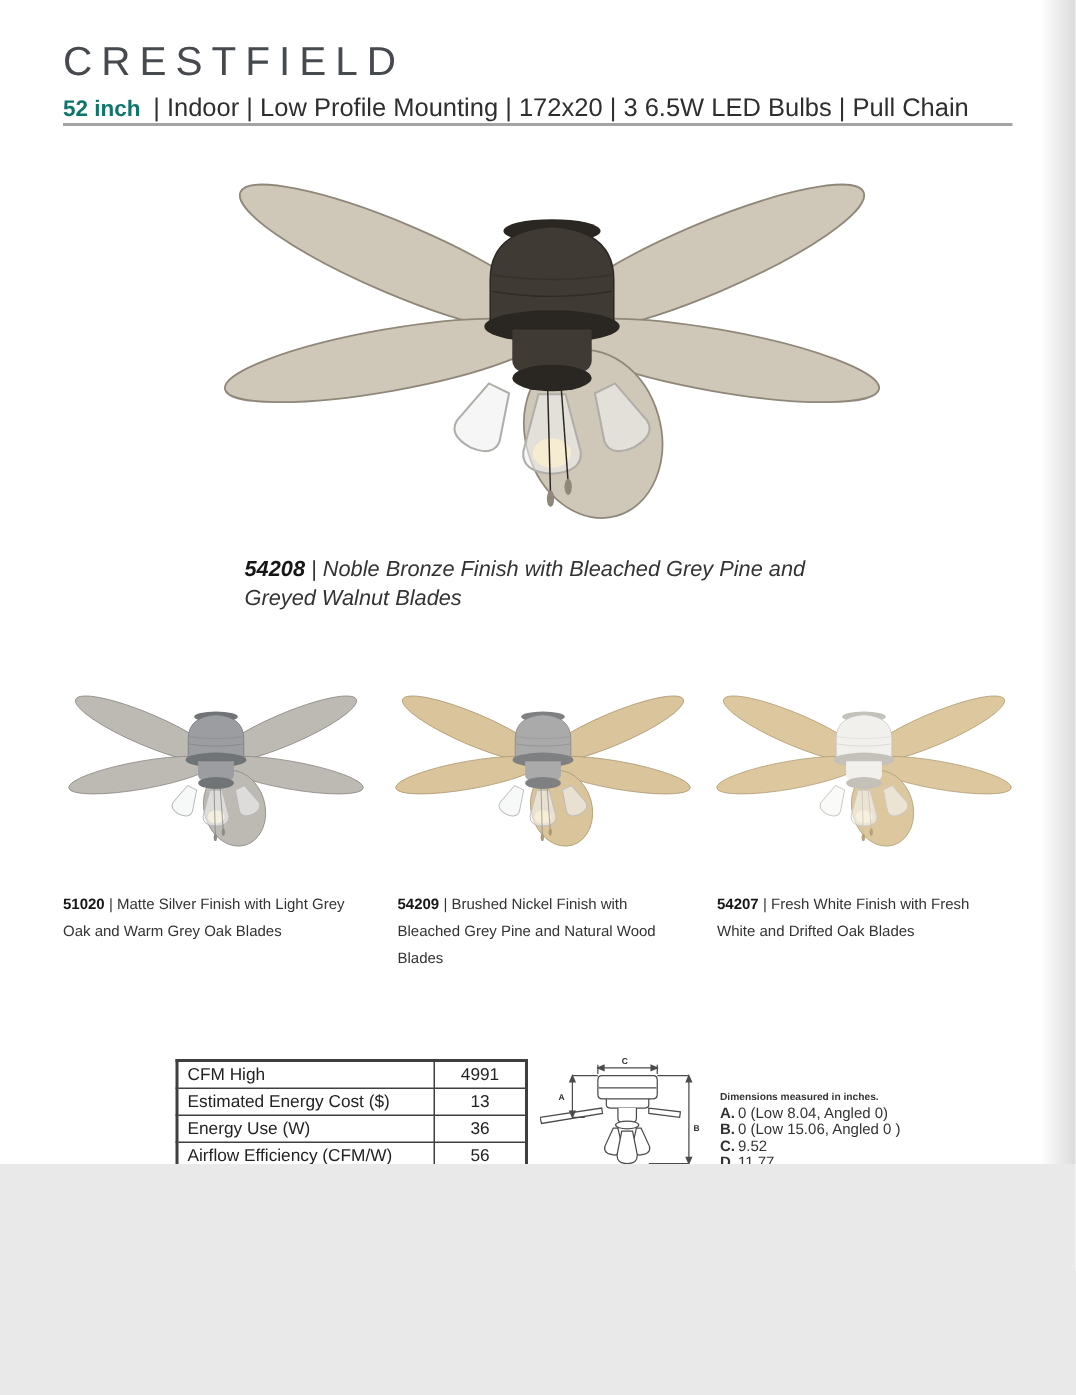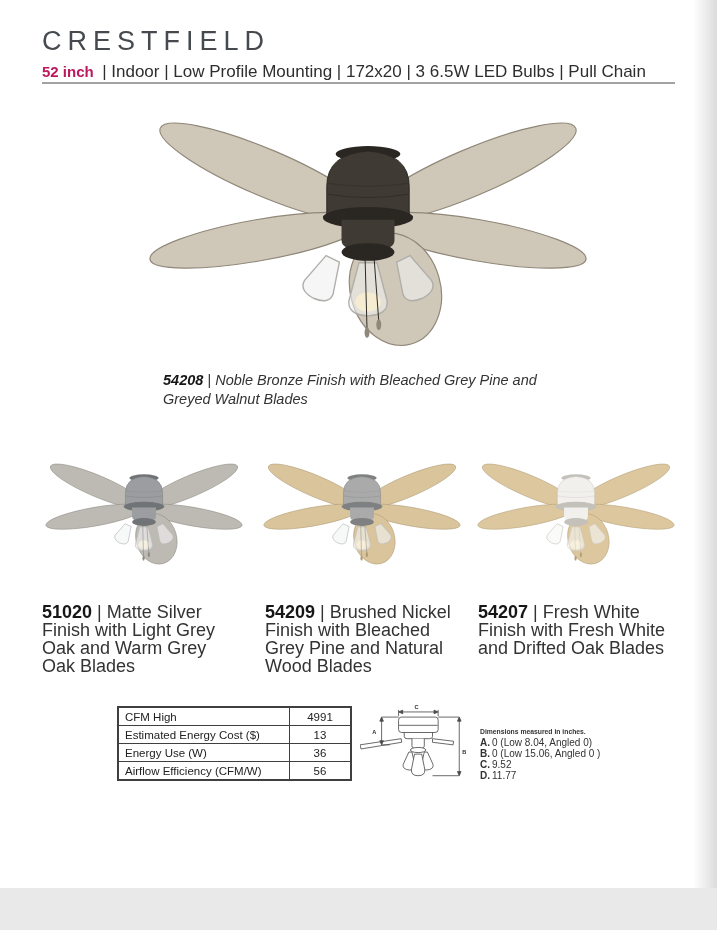--- a/index.html
+++ b/index.html
@@ -1,37 +1,37 @@
 <!DOCTYPE html>
 <html><head>
 <meta charset="utf-8">
 <style>
   html,body{margin:0;padding:0;background:#e9e9e9;}
   .page{
-    position:relative;width:717px;height:888px;margin:0 auto;background:#ffffff;
+    position:relative;width:717px;height:776px;margin:0 auto;background:#ffffff;
     font-family:"Liberation Sans",sans-serif;color:#3b3b3b;overflow:hidden;
   }
   .edge-shadow{position:absolute;top:0;right:0;width:24px;height:100%;
     background:linear-gradient(to right,rgba(0,0,0,0),rgba(0,0,0,0.14));pointer-events:none;}
   
   .title{position:absolute;left:42px;top:26px;font-size:27px;font-weight:400;
     letter-spacing:6px;color:#464a4e;}
   .subtitle{position:absolute;left:42px;top:62px;white-space:nowrap;}
-  .subtitle .size{font-size:15px;font-weight:bold;color:#be185d;}
+  .subtitle .size{font-size:15px;font-weight:bold;color:#0f766e;}
   .subtitle .features{font-size:17px;color:#2e2e2e;margin-left:4px;}
   .rule{position:absolute;left:42px;top:82px;width:633px;height:2px;background:#a3a3a3;}
   
   .hero-fan{position:absolute;left:128px;top:100px;width:480px;height:255px;}
   .hero-caption{position:absolute;left:163px;top:356px;width:420px;
     font-size:14.5px;line-height:19px;color:#333;font-style:italic;}
   .sku{font-weight:bold;color:#161616;}
   
   .variant-fan{position:absolute;width:212px;height:124px;top:449px;}
   .vf-0{left:38px;} .vf-1{left:256px;} .vf-2{left:470px;}
-  .variant-caption{position:absolute;top:585px;width:196px;font-size:18px;line-height:18px;color:#333;}
+  .variant-caption{position:absolute;top:585px;width:196px;font-size:10px;line-height:18px;color:#333;}
   .vc-0{left:42px;} .vc-1{left:265px;} .vc-2{left:478px;}
   
   .spec-table{position:absolute;left:117px;top:706px;border-collapse:collapse;
     font-size:11.5px;color:#222;}
   .spec-table td{border:1.5px solid #3f3f3f;padding:1px 6px;height:15px;}
   .spec-table td.lbl{width:158px;text-align:left;}
   .spec-table td.val{width:48px;text-align:center;}
   .spec-table{border:2px solid #3f3f3f;}
   
   .dim-diagram{position:absolute;left:360px;top:702px;width:108px;height:96px;}

